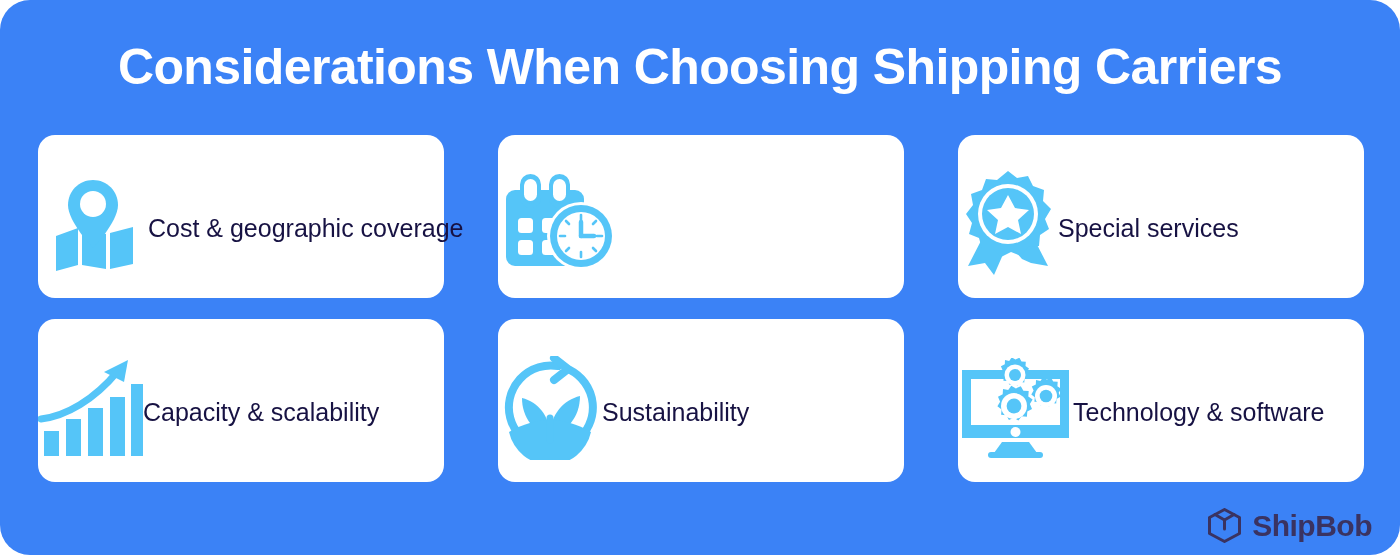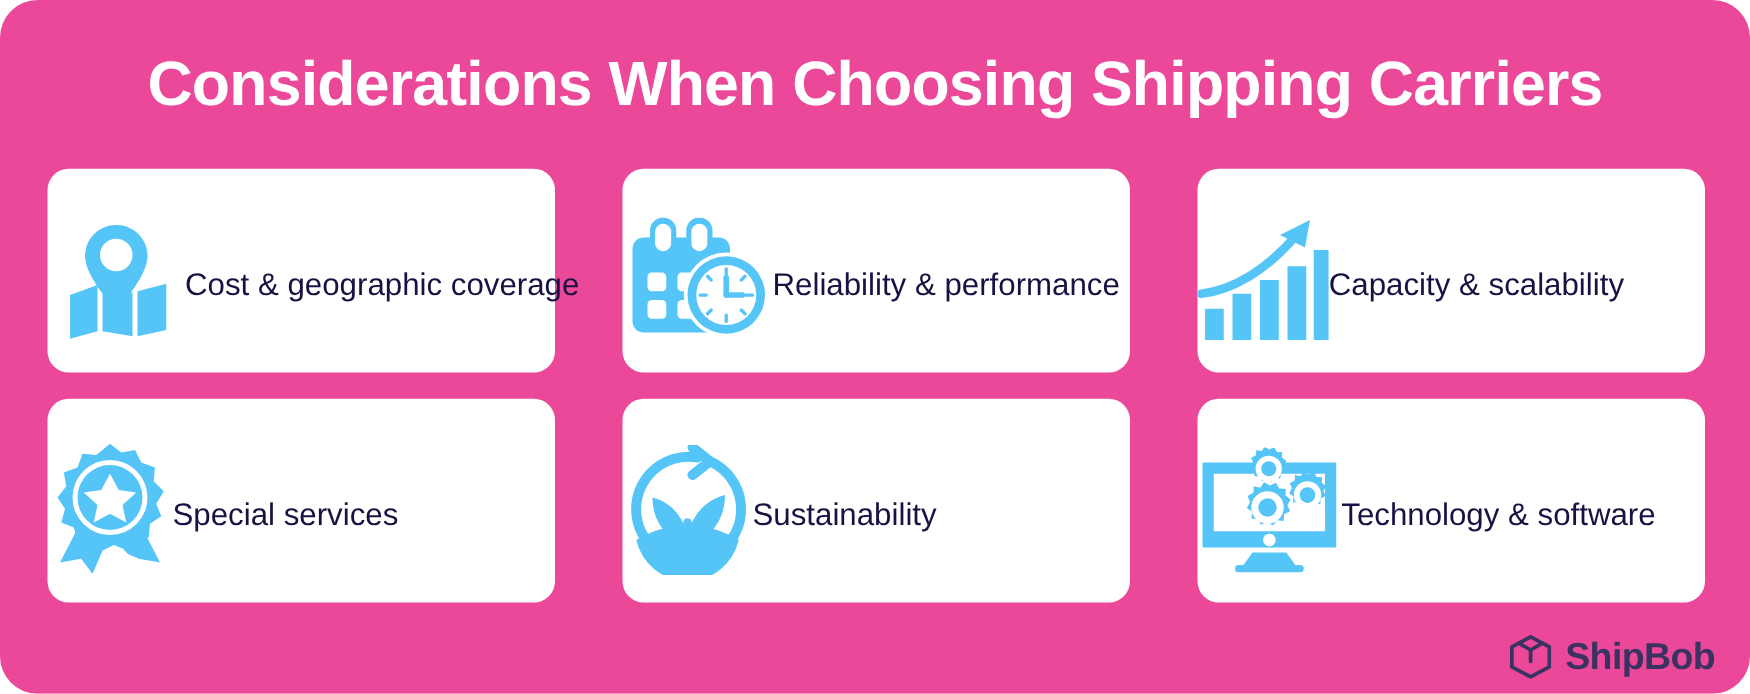--- a/index.html
+++ b/index.html
@@ -5,21 +5,21 @@
   * { margin:0; padding:0; box-sizing:border-box; }
   html, body {
     width:1400px; height:555px;
     background:#ffffff;
     font-family:"Liberation Sans", sans-serif;
     overflow:hidden;
   }
   #infographic {
     position:relative;
     width:1400px; height:555px;
-    background:#ec4899;
+    background:#3b82f6;
     border-radius:30px;
     overflow:hidden;
   }
   #title {
     position:absolute;
     left:0; right:0; top:40px;
     text-align:center;
     color:#ffffff;
     font-size:50px;
     font-weight:bold;
@@ -126,52 +126,51 @@
             <line x1="95" y1="74" x2="98" y2="77"></line>
             <line x1="98" y1="47" x2="95" y2="50"></line>
             <line x1="71" y1="74" x2="68" y2="77"></line>
           </g>
           <g stroke="#55C5F8" stroke-width="4.5" stroke-linecap="round">
             <line x1="83" y1="62" x2="83" y2="48"></line>
             <line x1="83" y1="62" x2="96" y2="62"></line>
           </g>
         </svg>
       </div>
-      <div class="card-label">Reliability &amp; performance</div>
-    </div>
-
-    <div class="card">
-      <div class="card-icon">
-        <svg width="105" height="100" viewBox="0 0 105 100" xmlns="http://www.w3.org/2000/svg">
-          <g fill="#55C5F8">
-            <rect x="6" y="73" width="15" height="25"></rect>
-            <rect x="28" y="61" width="15" height="37"></rect>
-            <rect x="50" y="50" width="15" height="48"></rect>
-            <rect x="72" y="39" width="15" height="59"></rect>
-            <rect x="93" y="26" width="12" height="72"></rect>
-          </g>
-          <path d="M3 61 C28 58 56 42 80 13" fill="none" stroke="#55C5F8" stroke-width="7" stroke-linecap="round"></path>
-          <path d="M90 2 L66 14 L86 24 Z" fill="#55C5F8"></path>
-        </svg>
-      </div>
-      <div class="card-label">Capacity &amp; scalability</div>
     </div>
 
     <div class="card">
       <div class="card-icon">
         <svg width="100" height="105" viewBox="0 0 100 105" xmlns="http://www.w3.org/2000/svg">
           <path d="M28 60 L10 95 L27 92 L36 104 L50 72 Z" fill="#55C5F8"></path>
           <path d="M72 60 L90 95 L73 92 L64 88 L50 72 Z" fill="#55C5F8"></path>
           <path d="M50 0 L59 7 L70 5 L75 15 L86 19 L85 30 L93 38 L87 48 L91 58 L82 64 L81 75 L70 76 L63 85 L53 81 L43 86 L35 78 L24 78 L21 67 L11 63 L14 52 L8 43 L15 34 L13 23 L24 19 L28 8 L39 9 Z" fill="#55C5F8"></path>
           <circle cx="50" cy="43" r="30" fill="#ffffff"></circle>
           <circle cx="50" cy="43" r="26" fill="#55C5F8"></circle>
           <path d="M50 24 L57 37 L71 39 L60 49 L63 63 L50 56 L37 63 L40 49 L29 39 L43 37 Z" fill="#ffffff"></path>
         </svg>
       </div>
       <div class="card-label">Special services</div>
+    </div>
+
+    <div class="card">
+      <div class="card-icon">
+        <svg width="105" height="100" viewBox="0 0 105 100" xmlns="http://www.w3.org/2000/svg">
+          <g fill="#55C5F8">
+            <rect x="6" y="73" width="15" height="25"></rect>
+            <rect x="28" y="61" width="15" height="37"></rect>
+            <rect x="50" y="50" width="15" height="48"></rect>
+            <rect x="72" y="39" width="15" height="59"></rect>
+            <rect x="93" y="26" width="12" height="72"></rect>
+          </g>
+          <path d="M3 61 C28 58 56 42 80 13" fill="none" stroke="#55C5F8" stroke-width="7" stroke-linecap="round"></path>
+          <path d="M90 2 L66 14 L86 24 Z" fill="#55C5F8"></path>
+        </svg>
+      </div>
+      <div class="card-label">Capacity &amp; scalability</div>
     </div>
 
     <div class="card">
       <div class="card-icon">
         <svg width="104" height="104" viewBox="0 0 104 104" xmlns="http://www.w3.org/2000/svg">
           <path d="M72 14 A42 42 0 1 1 60 10" fill="none" stroke="#55C5F8" stroke-width="8" stroke-linecap="round"></path>
           <path d="M56 2 L70 13 L56 24" fill="none" stroke="#55C5F8" stroke-width="8" stroke-linecap="round" stroke-linejoin="round"></path>
           <path d="M52 80 C52 60 40 46 24 42 C24 62 36 76 52 80 Z" fill="#55C5F8"></path>
           <path d="M52 80 C52 58 66 44 82 40 C82 62 68 76 52 80 Z" fill="#55C5F8"></path>
           <path d="M11 76 C24 68 40 64 52 64 C64 64 80 68 93 76 A42 42 0 0 1 11 76 Z" fill="#55C5F8"></path>

